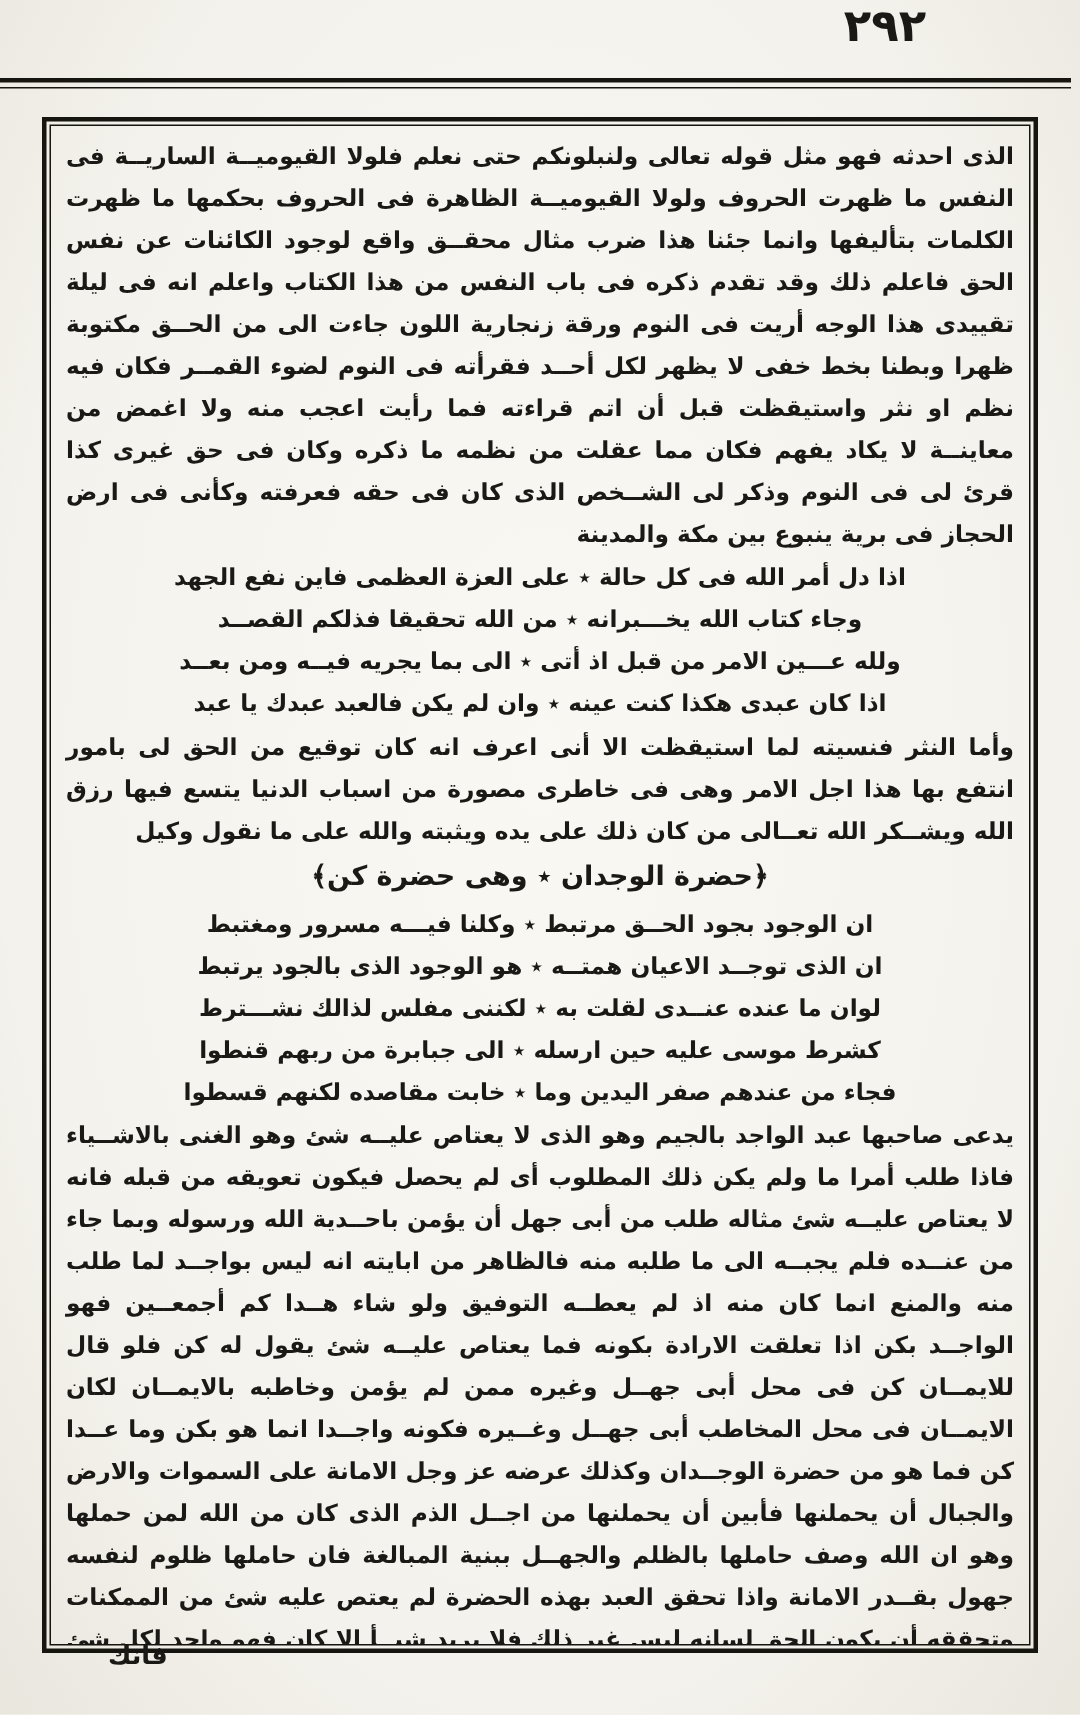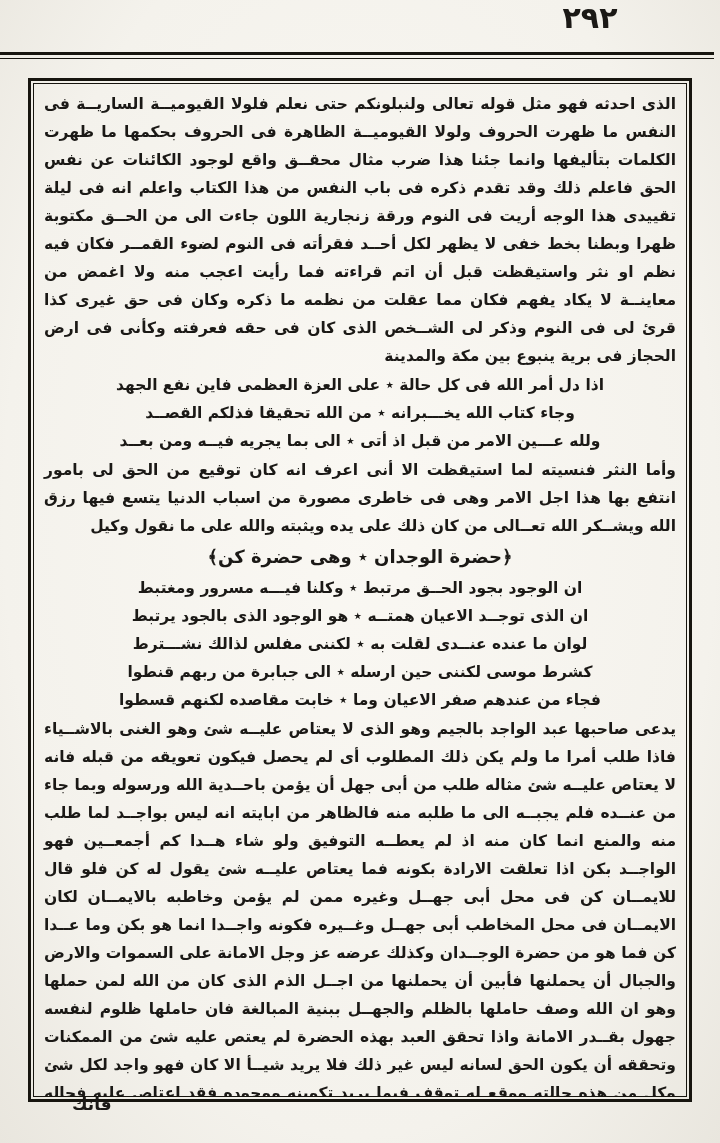--- a/index.html
+++ b/index.html
@@ -102,32 +102,33 @@
 
   <div class="frame">
     <div class="frame-inner">
 
       <p class="prose">الذى احدثه فهو مثل قوله تعالى ولنبلونكم حتى نعلم فلولا القيوميــة الساريــة فى النفس ما ظهرت الحروف ولولا القيوميــة الظاهرة فى الحروف بحكمها ما ظهرت الكلمات بتأليفها وانما جئنا هذا ضرب مثال محقــق واقع لوجود الكائنات عن نفس الحق فاعلم ذلك وقد تقدم ذكره فى باب النفس من هذا الكتاب واعلم انه فى ليلة تقييدى هذا الوجه أريت فى النوم ورقة زنجارية اللون جاءت الى من الحــق مكتوبة ظهرا وبطنا بخط خفى لا يظهر لكل أحــد فقرأته فى النوم لضوء القمــر فكان فيه نظم او نثر واستيقظت قبل أن اتم قراءته فما رأيت اعجب منه ولا اغمض من معاينــة لا يكاد يفهم فكان مما عقلت من نظمه ما ذكره وكان فى حق غيرى كذا قرئ لى فى النوم وذكر لى الشــخص الذى كان فى حقه فعرفته وكأنى فى ارض الحجاز فى برية ينبوع بين مكة والمدينة</p>
 
       <div class="poem">
         <div class="bayt">اذا دل أمر الله فى كل حالة ٭ على العزة العظمى فاين نفع الجهد</div>
         <div class="bayt">وجاء كتاب الله يخـــبرانه ٭ من الله تحقيقا فذلكم القصــد</div>
         <div class="bayt">ولله عـــين الامر من قبل اذ أتى ٭ الى بما يجريه فيــه ومن بعــد</div>
+        <div class="bayt">اذا كان عبدى هكذا كنت عينه ٭ وان لم يكن فالعبد عبدك يا عبد</div>
       </div>
 
       <p class="prose">وأما النثر فنسيته لما استيقظت الا أنى اعرف انه كان توقيع من الحق لى بامور انتفع بها هذا اجل الامر وهى فى خاطرى مصورة من اسباب الدنيا يتسع فيها رزق الله ويشــكر الله تعــالى من كان ذلك على يده ويثبته والله على ما نقول وكيل</p>
 
       <div class="heading">﴿حضرة الوجدان ٭ وهى حضرة كن﴾</div>
 
       <div class="poem">
         <div class="bayt">ان الوجود بجود الحــق مرتبط ٭ وكلنا فيـــه مسرور ومغتبط</div>
         <div class="bayt">ان الذى توجــد الاعيان همتــه ٭ هو الوجود الذى بالجود يرتبط</div>
         <div class="bayt">لوان ما عنده عنــدى لقلت به ٭ لكننى مفلس لذالك نشـــترط</div>
-        <div class="bayt">كشرط موسى لكننى حين ارسله ٭ الى جبابرة من ربهم قنطوا</div>
-        <div class="bayt">فجاء من عندهم صفر الاعيان وما ٭ خابت مقاصده لكنهم قسطوا</div>
+        <div class="bayt">كشرط موسى عليه حين ارسله ٭ الى جبابرة من ربهم قنطوا</div>
+        <div class="bayt">فجاء من عندهم صفر اليدين وما ٭ خابت مقاصده لكنهم قسطوا</div>
       </div>
 
       <p class="prose">يدعى صاحبها عبد الواجد بالجيم وهو الذى لا يعتاص عليــه شئ وهو الغنى بالاشــياء فاذا طلب أمرا ما ولم يكن ذلك المطلوب أى لم يحصل فيكون تعويقه من قبله فانه لا يعتاص عليــه شئ مثاله طلب من أبى جهل أن يؤمن باحــدية الله ورسوله وبما جاء من عنــده فلم يجبــه الى ما طلبه منه فالظاهر من ابايته انه ليس بواجــد لما طلب منه والمنع انما كان منه اذ لم يعطــه التوفيق ولو شاء هــدا كم أجمعــين فهو الواجــد بكن اذا تعلقت الارادة بكونه فما يعتاص عليــه شئ يقول له كن فلو قال للايمــان كن فى محل أبى جهــل وغيره ممن لم يؤمن وخاطبه بالايمــان لكان الايمــان فى محل المخاطب أبى جهــل وغــيره فكونه واجــدا انما هو بكن وما عــدا كن فما هو من حضرة الوجــدان وكذلك عرضه عز وجل الامانة على السموات والارض والجبال أن يحملنها فأبين أن يحملنها من اجــل الذم الذى كان من الله لمن حملها وهو ان الله وصف حاملها بالظلم والجهــل ببنية المبالغة فان حاملها ظلوم لنفسه جهول بقــدر الامانة واذا تحقق العبد بهذه الحضرة لم يعتص عليه شئ من الممكنات وتحققه أن يكون الحق لسانه ليس غير ذلك فلا يريد شيــأ الا كان فهو واجد لكل شئ وكل من هذه حالته ووقع له توقف فيما يريد تكوينه ووجوده فقد اعتاص عليه فحاله فيه الحال الذى قال الله فيمن سبق فى علمه انه لا يؤمن بالله أن يؤمن بالله فهو وان نطق بالله فهو مثــل نطق الحق بالعبد كقوله ان الله قال على لسان عبده سمع الله لمن حمده وقوله ان الله عند لسان كل قائل فى بعض محتملاته فاذا قال الله على لسان من شاء من عباده وأمر فقد يقع المأمور به من المأمور وقد لا يقع واذا قال للمأمور به كن فانه يقع ولابد</p>
 
     </div>
   </div>
 
   <div class="catchword">فانك</div>
 
 </div>

